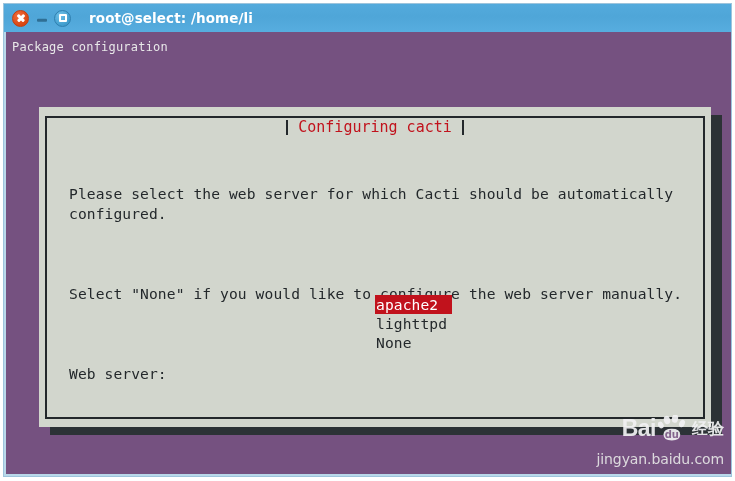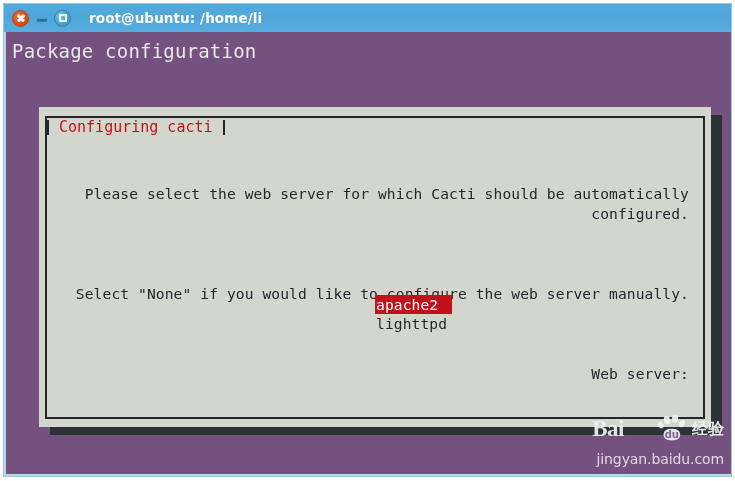--- a/index.html
+++ b/index.html
@@ -123,21 +123,21 @@
     background: #755180;
     overflow: hidden;
     box-sizing: border-box;
   }
 
   .pkgheader {
     position: absolute;
     left: 6px;
     top: 8px;
     color: #e8e8e8;
-    font-size: 19px;
+    font-size: 12px;
     font-family: "DejaVu Sans Mono", monospace;
     white-space: nowrap;
     letter-spacing: 0.2px;
   }
 
   
   .dlgshadow {
     position: absolute;
     left: 44px;
     top: 83px;
@@ -167,20 +167,21 @@
     box-sizing: border-box;
   }
 
   
   .dlgtitle {
     position: absolute;
     left: 0;
     right: 0;
     top: 2px;
     display: flex;
+    justify-content: center;
     align-items: center;
     pointer-events: none;
   }
   .dlgtitle .bar {
     width: 2px;
     height: 15px;
     background: #23282b;
   }
   .dlgtitle .txt {
     background: #d2d6cd;
@@ -198,21 +199,21 @@
     left: 22px;
     top: 26px;
     right: 14px;
     color: #23282b;
     font-size: 14.6px;
     font-family: "DejaVu Sans Mono", monospace;
     line-height: 20px;
     white-space: pre;
     letter-spacing: 0.1px;
   }
-  .dlgbody .para { margin-bottom: 20px; text-align: right; }
+  .dlgbody .para { margin-bottom: 20px; }
   .dlgbody .para:last-child { margin-bottom: 0; }
 
   
   .choices {
     position: absolute;
     left: 328px;
     top: 177px;
     font-size: 14.6px;
     font-family: "DejaVu Sans Mono", monospace;
     line-height: 19px;
@@ -257,31 +258,30 @@
   }
   .wm-logo {
     display: flex;
     align-items: center;
     justify-content: flex-end;
     gap: 2px;
     height: 26px;
   }
   .wm-bai {
     color: #f2f2f4;
-    font-family: Liberation Serif, serif;
+    font-family: Liberation Sans, sans-serif;
     font-weight: bold;
     font-size: 23px;
     letter-spacing: -0.5px;
     line-height: 23px;
   }
   .wm-paw {
     position: relative;
     width: 30px;
     height: 26px;
-    margin-left: 32px;
   }
   .wm-paw svg { display: block; }
   .wm-cn {
     color: #f2f2f4;
     font-family: "DejaVu Sans", sans-serif;
     font-weight: bold;
     font-size: 16px;
     line-height: 21px;
     margin-left: 2px;
   }
@@ -298,21 +298,21 @@
 <body>
 
 <div id="screen">
 
   <div class="window">
 
     <div class="titlebar">
       <div class="wbtn close"></div>
       <div class="wbtn min"></div>
       <div class="wbtn max"></div>
-      <div class="wtitle">root@ubuntu: /home/li</div>
+      <div class="wtitle">root@select: /home/li</div>
     </div>
 
     <div class="terminal">
 
       <div class="pkgheader">Package configuration</div>
 
       <div class="dlgshadow"></div>
 
       <div class="dialog">
         <div class="dialog-inner">
@@ -326,20 +326,21 @@
           <div class="dlgbody">
             <div class="para">Please select the web server for which Cacti should be automatically
 configured.</div>
             <div class="para">Select "None" if you would like to configure the web server manually.</div>
             <div class="para">Web server:</div>
           </div>
 
           <div class="choices">
             <div class="choice selected">apache2</div>
             <div class="choice">lighttpd</div>
+            <div class="choice">None</div>
           </div>
 
 
         </div>
       </div>
 
       <div class="watermark">
         <div class="wm-logo">
           <span class="wm-bai">Bai</span>
           <span class="wm-paw">

